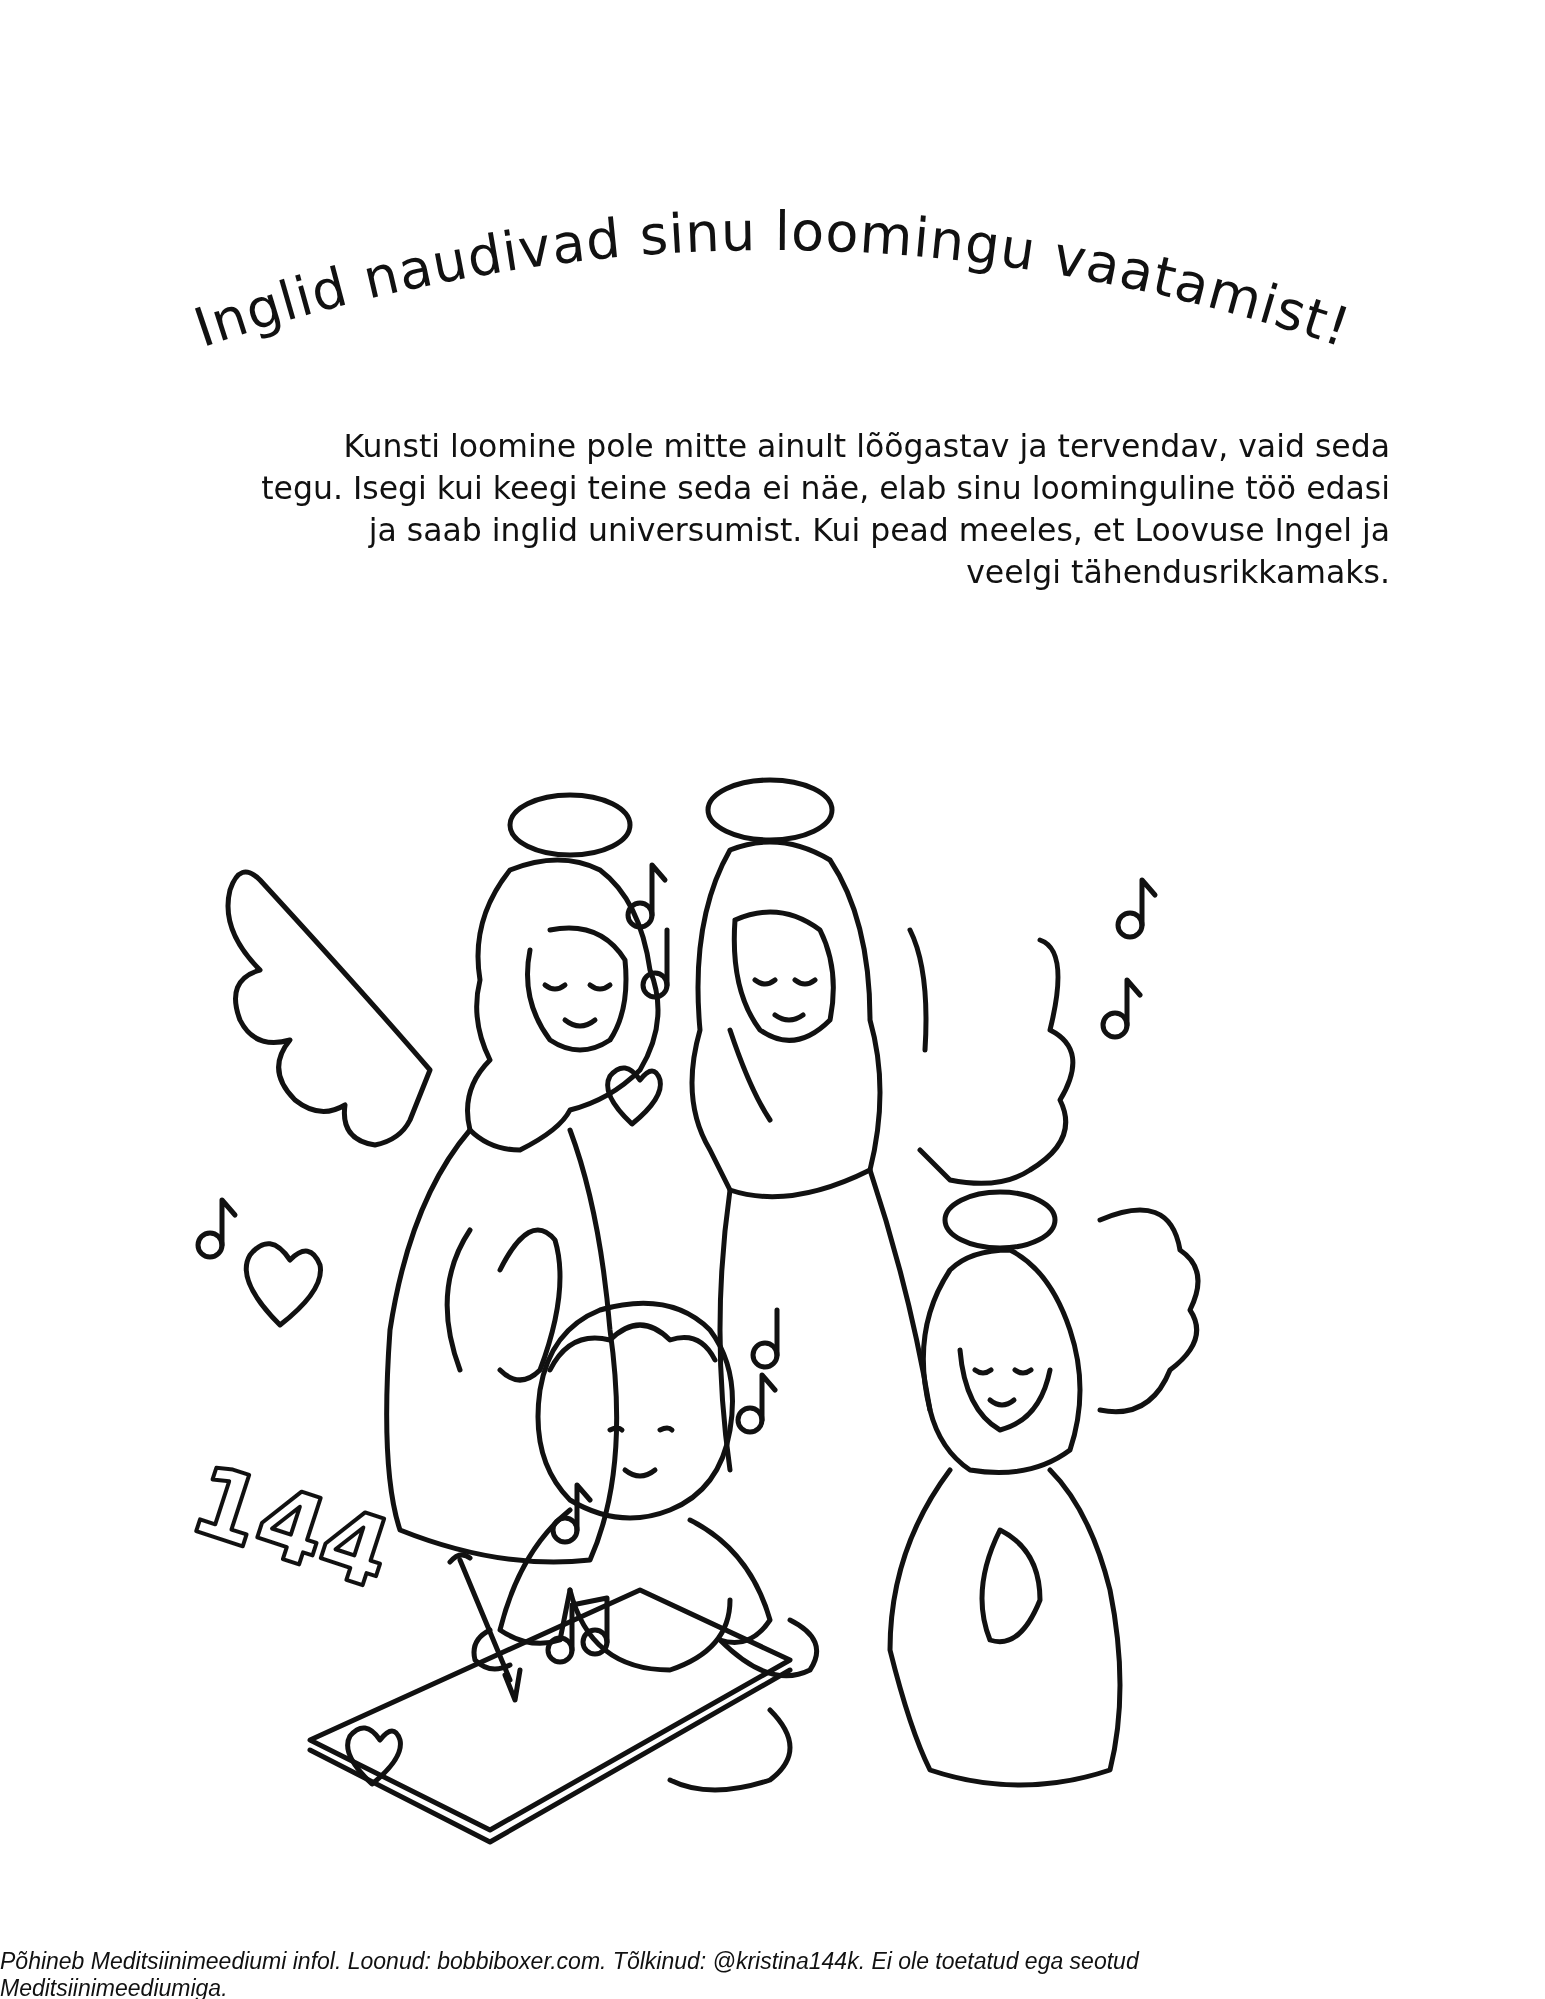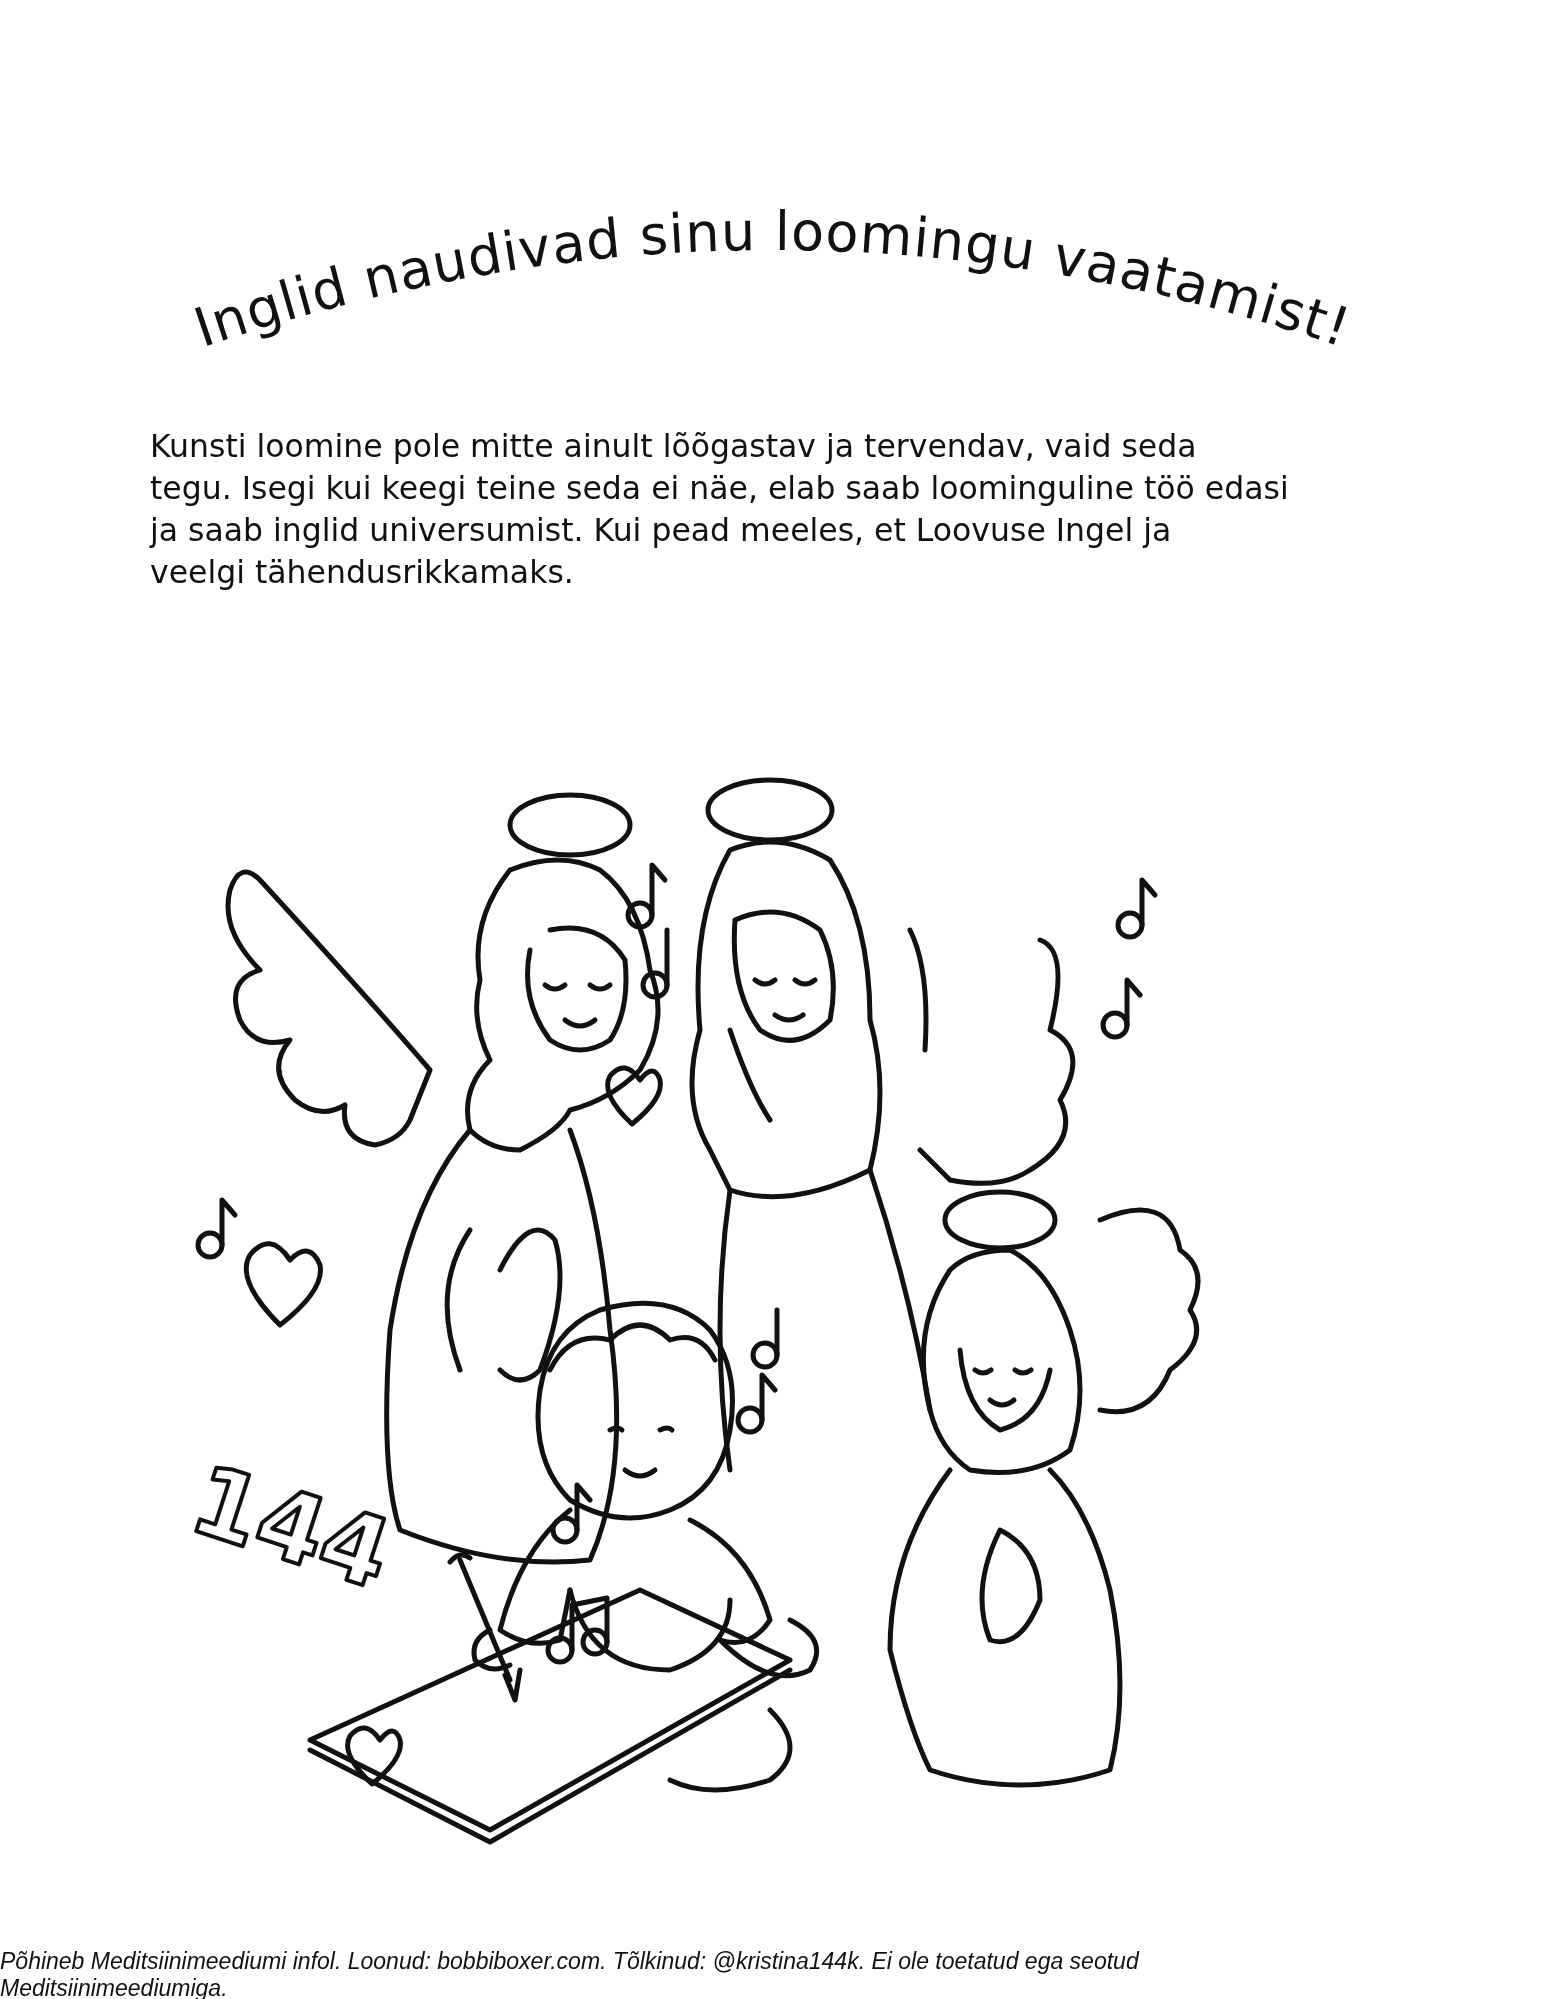--- a/index.html
+++ b/index.html
@@ -2,21 +2,21 @@
 <html><head>
 <meta charset="utf-8">
 <style>
   html, body { margin: 0; padding: 0; background: #ffffff; }
   body { width: 1545px; height: 1999px; position: relative; overflow: hidden; color: #111; }
   .title-wrap { position: absolute; left: 0; top: 150px; width: 1545px; height: 260px; }
   .title-wrap svg { width: 100%; height: 100%; }
   .title-text { font-family: "DejaVu Sans", sans-serif; font-size: 54px; fill: #111; letter-spacing: 1px; }
   .para { position: absolute; left: 150px; top: 425px; width: 1240px;
           font-family: "DejaVu Sans", sans-serif; font-size: 31.5px; line-height: 42px; color: #111; }
-  .para p { margin: 0; white-space: nowrap; }
+  .para p { margin: 0; white-space: nowrap; text-align: right; }
   .illus { position: absolute; left: 170px; top: 770px; width: 1230px; height: 1120px; }
   .illus svg { width: 100%; height: 100%; }
   .illus svg * { fill: none; stroke: #111; stroke-width: 5; stroke-linecap: round; stroke-linejoin: round; }
   .illus svg .num { font-family: "DejaVu Sans", sans-serif; font-weight: bold; font-size: 96px; fill: #fff; stroke: #111; stroke-width: 4; }
   .footer { position: absolute; left: 0; top: 1948px; width: 1306px; text-align: left;
             font-family: "Liberation Sans", sans-serif; font-size: 23px; color: #111; font-style: italic; }
 </style>
 </head>
 <body>
 
@@ -26,21 +26,21 @@
       <path id="arc" d="M 140 220 Q 772 -20 1405 220"></path>
     </defs>
     <text class="title-text">
       <textPath href="#arc" startOffset="50%" text-anchor="middle">Inglid naudivad sinu loomingu vaatamist!</textPath>
     </text>
   </svg>
 </div>
 
 <div class="para">
   <p>Kunsti loomine pole mitte ainult lõõgastav ja tervendav, vaid seda</p>
-  <p>tegu. Isegi kui keegi teine seda ei näe, elab saab loominguline töö edasi</p>
+  <p>tegu. Isegi kui keegi teine seda ei näe, elab sinu loominguline töö edasi</p>
   <p>ja saab inglid universumist. Kui pead meeles, et Loovuse Ingel ja</p>
   <p>veelgi tähendusrikkamaks.</p>
 </div>
 
 <div class="illus">
   <svg viewBox="0 0 1230 1120">
 
     <g>
       <ellipse cx="400" cy="55" rx="60" ry="30"></ellipse>
       <path d="M 90 110 Q 70 90 60 120 Q 50 160 90 200 Q 55 210 70 250 Q 85 280 120 270 Q 95 300 125 330 Q 150 350 175 335 Q 170 370 205 375 Q 230 370 240 350 L 260 300 Q 200 230 90 110 Z"></path>

